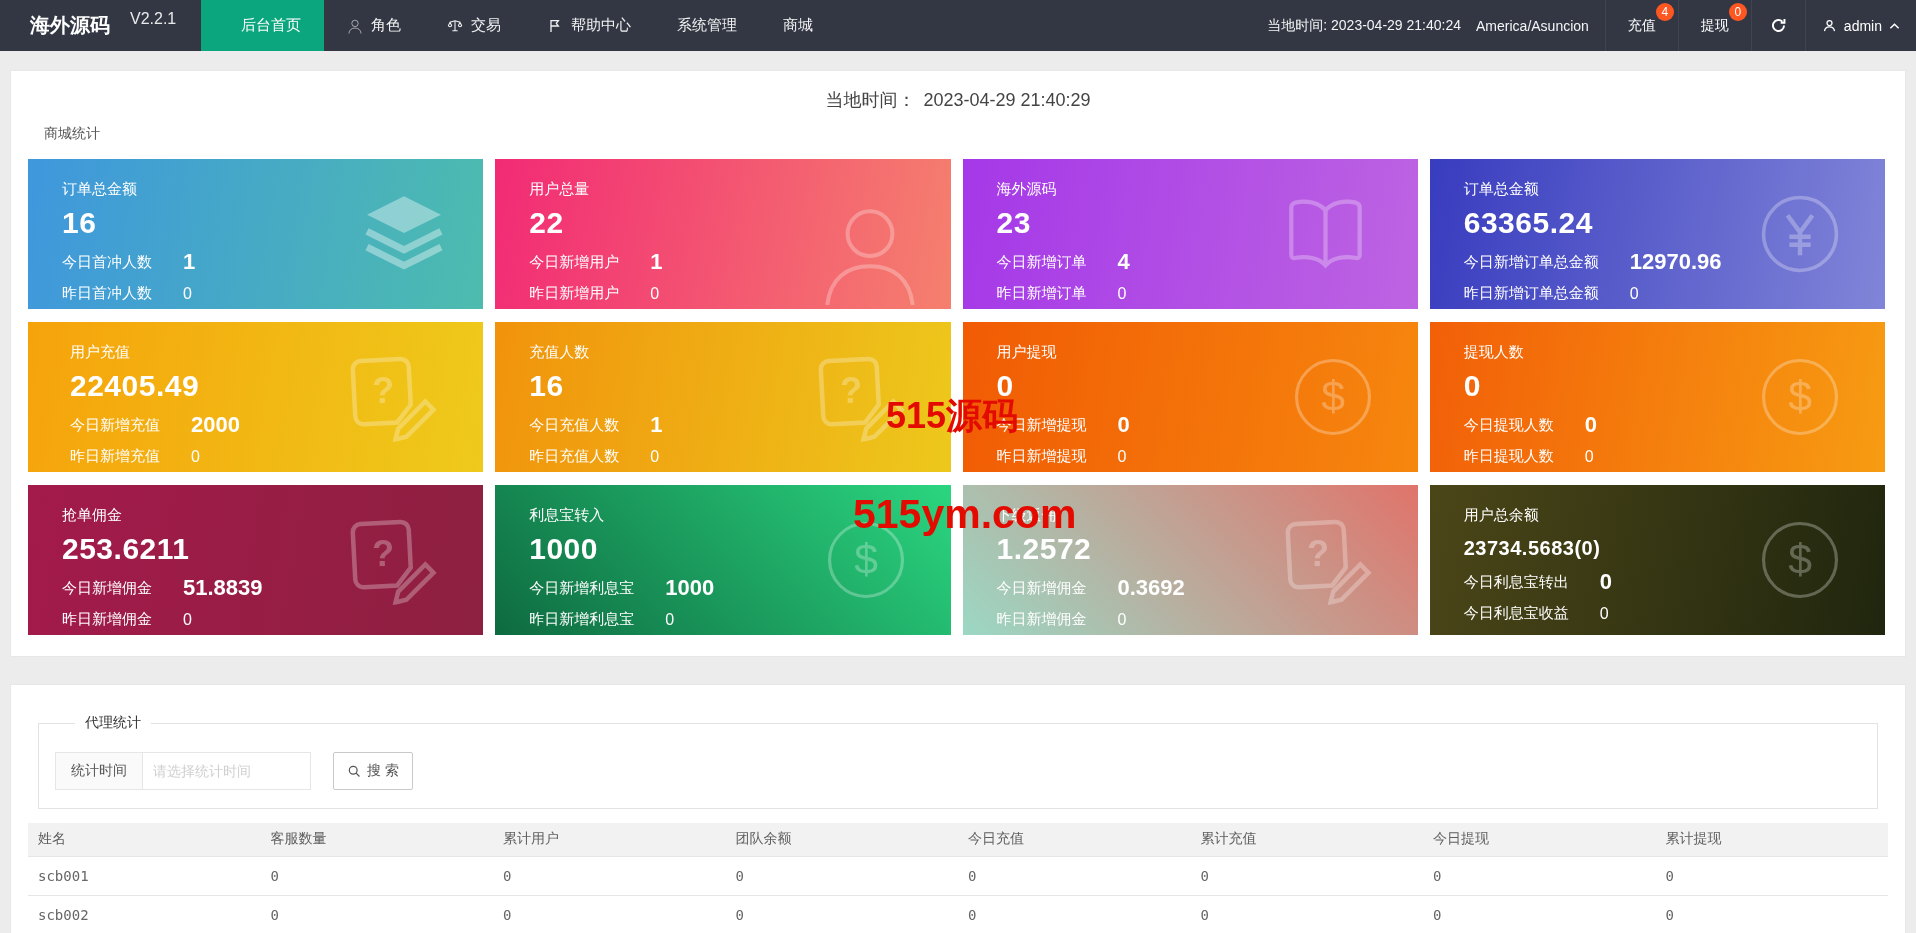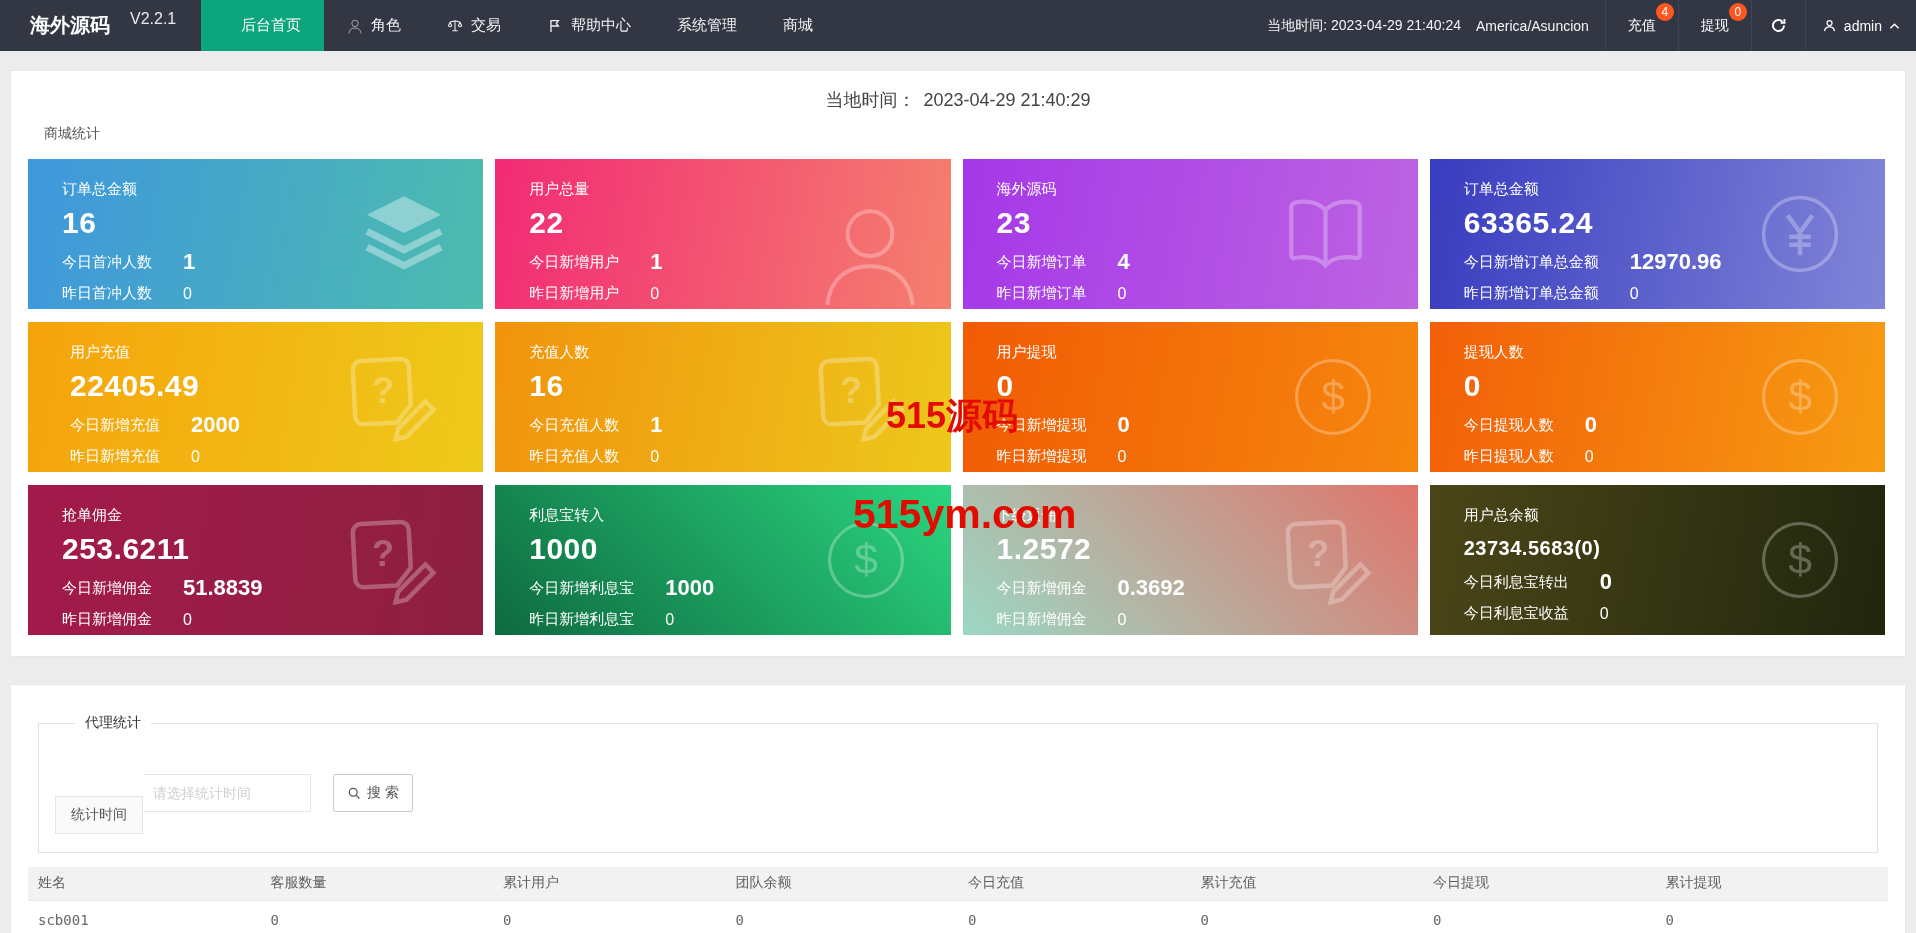--- a/index.html
+++ b/index.html
@@ -62,21 +62,21 @@
   
   .wm { position: absolute; font-weight: 700; z-index: 40; pointer-events: none; line-height: 1.15; }
   .wm1 { left: 886px; top: 395px; font-size: 36px; }
   .wm2 { left: 853px; top: 491px; font-size: 41px; }
 
   
   .panel-agent { margin-top: 27px; padding: 20px 17px; min-height: 280px; }
   .agent-box { border: 1px solid #e3e3e3; margin: 9px 10px 0; padding: 12px 0 18px 16px; }
   .agent-box legend { margin-left: 20px; padding: 0 10px; font-size: 14px; color: #333; }
   .form-row { display: flex; align-items: center; margin-top: 8px; }
-  .form-label { height: 38px; display: flex; align-items: center; padding: 12px 15px; background: #fafafa; border: 1px solid #e6e6e6; font-size: 14px; color: #575757; margin-top: 44px; }
+  .form-label { height: 38px; display: flex; align-items: center; padding: 12px 15px; background: #fafafa; border: 1px solid #e6e6e6; font-size: 14px; color: #575757; }
   .date-input { height: 38px; width: 168px; border: 1px solid #e6e6e6; border-left: none; padding: 0 10px; font-size: 14px; color: #333; outline: none; background: #fff; font-family: inherit; }
   .date-input::placeholder { color: #d0d0d0; }
   .search-btn { margin-left: 22px; height: 38px; padding: 0 13px; display: inline-flex; align-items: center; gap: 6px; background: #fff; border: 1px solid #c9c9c9; border-radius: 2px; font-size: 14px; color: #555; cursor: pointer; font-family: inherit; }
   .search-btn svg { width: 14px; height: 14px; }
 
   .agent-table { width: 100%; border-collapse: collapse; table-layout: fixed; margin-top: 14px; }
   .agent-table th { background: #f2f2f2; height: 33px; text-align: left; padding: 0 10px; font-size: 14px; font-weight: 400; color: #5e5e5e; border-bottom: 1px solid #e6e6e6; }
   .agent-table td { height: 39px; padding: 0 10px; font-size: 14px; color: #666; border-bottom: 1px solid #e6e6e6; font-family: "DejaVu Sans Mono", "Liberation Mono", monospace; }
 </style>
 </head>

